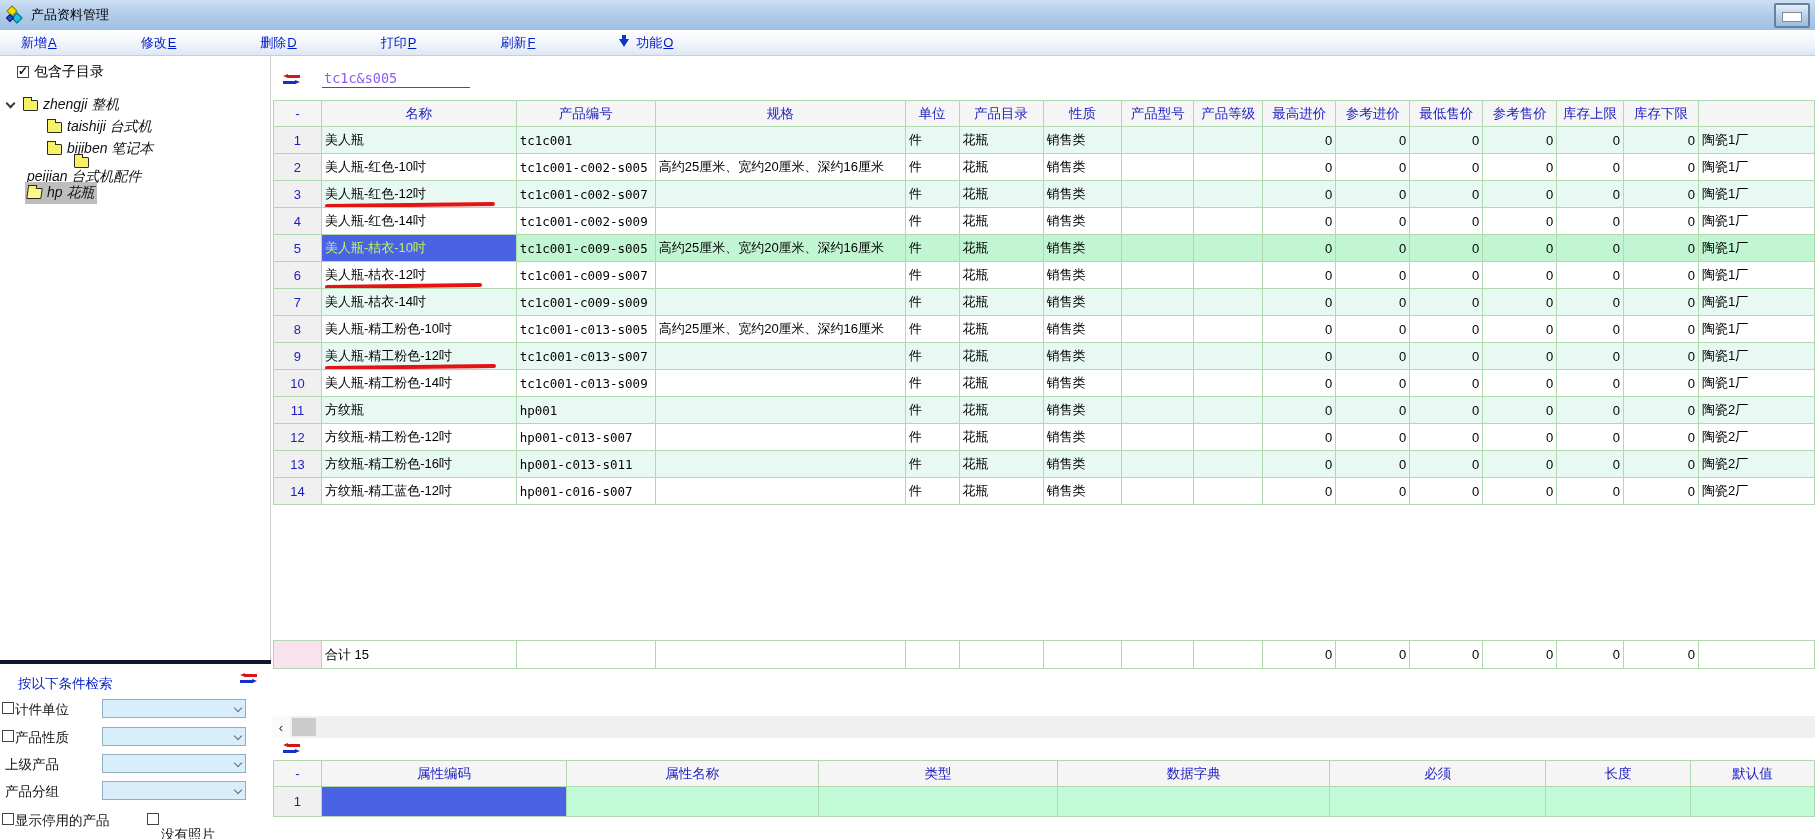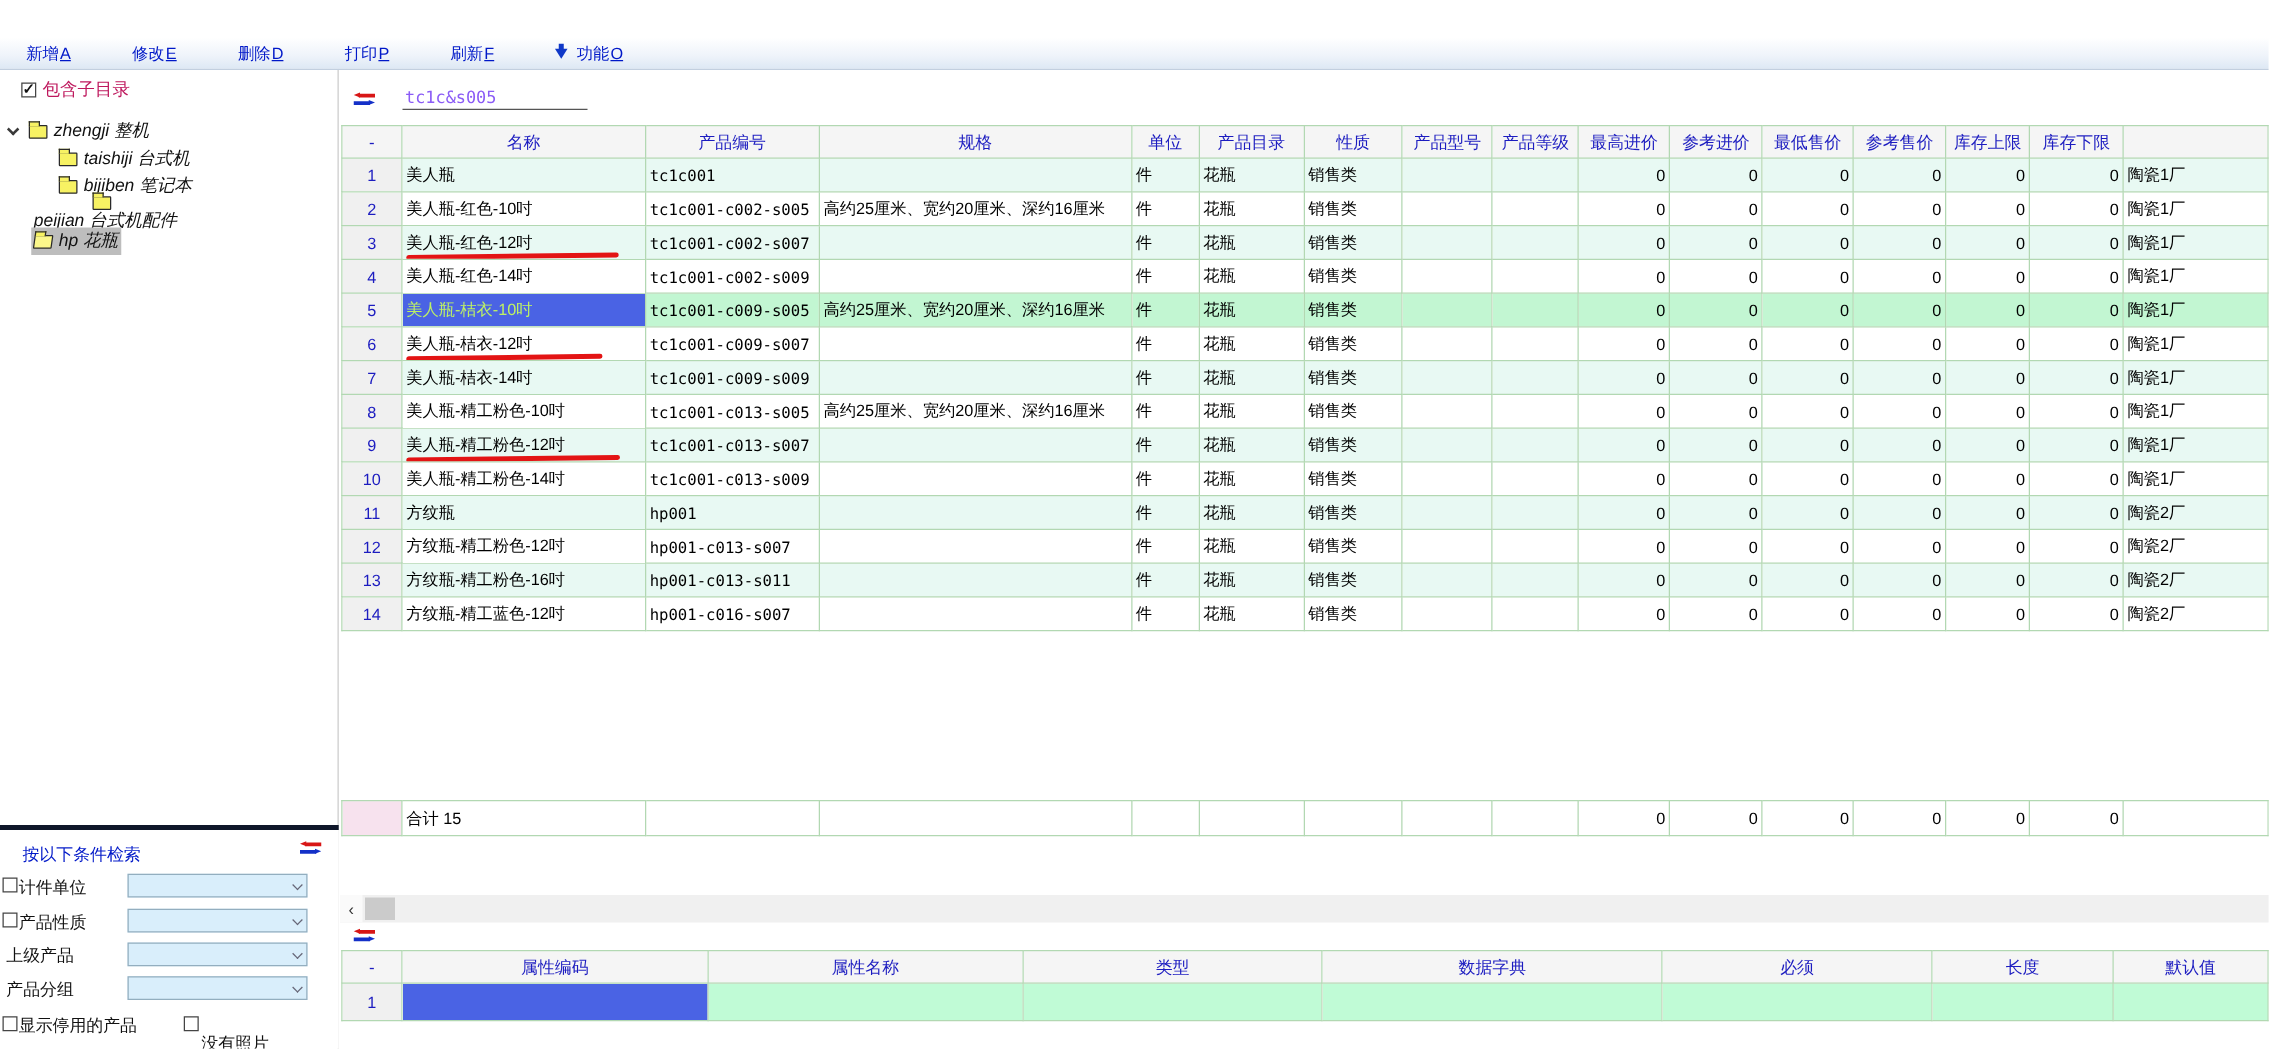--- a/index.html
+++ b/index.html
@@ -18,32 +18,32 @@
   .title-text { margin-left:5px; font-size:13px; color:#000; }
   .win-btn { position:absolute; right:5px; top:3px; width:36px; height:25px;
     background:linear-gradient(180deg,#e4effc 0%,#b8d2ec 50%,#9cbce0 100%);
     border:2px solid #68809c; border-radius:2px; display:flex; align-items:flex-end; justify-content:center; padding-bottom:4px; }
   .win-btn .glyph { width:20px; height:10px; background:#fff; border:1px solid #8a8a8a; }
 
   
   .toolbar { position:absolute; left:0; top:30px; width:1815px; height:26px;
     background:linear-gradient(180deg,#ffffff 0%,#eef3fa 60%,#dde8f4 100%);
     border-bottom:1px solid #c2cfdf; display:flex; align-items:center; padding-left:21px;
-    font-size:13px; color:#0018c8; }
+    font-size:13px; color:#0018c8;gap:35px; }
   .tb-item { margin-right:49px; cursor:pointer; display:flex; align-items:center; white-space:nowrap; }
   .tb-item u { margin-left:1px; }
   .dn-arrow { display:inline-block; margin-right:7px; width:0; height:0;
     border-left:5px solid transparent; border-right:5px solid transparent; border-top:8px solid #1038c8; position:relative; }
   .dn-arrow::before { content:""; position:absolute; left:-2px; top:-12px; width:4px; height:5px; background:#1038c8; }
 
   
   .sidebar { position:absolute; left:0; top:56px; width:271px; height:783px; background:#fff; border-right:1px solid #cccccc; }
   .cb { display:inline-block; width:12px; height:12px; background:#fff; border:1px solid #444; position:relative; flex:none; }
   .cb.checked::after { content:"✓"; position:absolute; left:0px; top:-3px; font-size:12px; color:#111; font-weight:bold; }
-  .include-row { position:absolute; left:17px; top:7px; display:flex; align-items:center; gap:5px; font-size:14px; color:#be185d; }
+  .include-row { position:absolute; left:17px; top:7px; display:flex; align-items:center; gap:5px; font-size:14px; color:#000000; }
   .tree { position:absolute; left:0; top:38px; width:100%; font-size:14px; color:#111; }
   .tree-item { height:22px; display:flex; align-items:center; cursor:default;font-style:italic; }
   .chev { width:7px; height:7px; border-right:2px solid #3a3a3a; border-bottom:2px solid #3a3a3a; transform:rotate(45deg); margin-left:7px; margin-right:7px; margin-top:-3px; flex:none; }
   .folder { width:15px; height:11px; background:#f7f263; border:1px solid #2a2a2a; border-radius:1px; position:relative; flex:none; margin-right:5px; }
   .folder::before { content:""; position:absolute; left:-1px; top:-4px; width:7px; height:3px; background:#f7f263; border:1px solid #2a2a2a; border-bottom:none; }
   .folder.open { background:#fbf78a; transform:skewX(-8deg); }
   .tree-sel { display:flex; align-items:center; padding:2px 3px 2px 2px; }
   .tree-sel.selected { background:#bdbdbd; }
 
   
@@ -99,20 +99,31 @@
   .grid2 { position:absolute; left:1px; top:704px; }
   .grid2 td { height:30px; }
   td.mint { background:#c0fbd6; }
   td.bluecell { background:#4a63e4; }
 </style>
 </head>
 <body>
 
 <div id="app">
 
+  <div class="titlebar">
+    <div class="app-icon">
+      <span class="dia y"></span>
+      <span class="dia c"></span>
+      <span class="dia b"></span>
+    </div>
+    <span class="title-text">产品资料管理</span>
+    <div class="win-btn">
+      <span class="glyph"></span>
+    </div>
+  </div>
 
   <div class="toolbar" id="toolbar">
       <span class="tb-item">
         <span>新增</span>
         <u>A</u>
       </span>
       <span class="tb-item">
         <span>修改</span>
         <u>E</u>
       </span>

